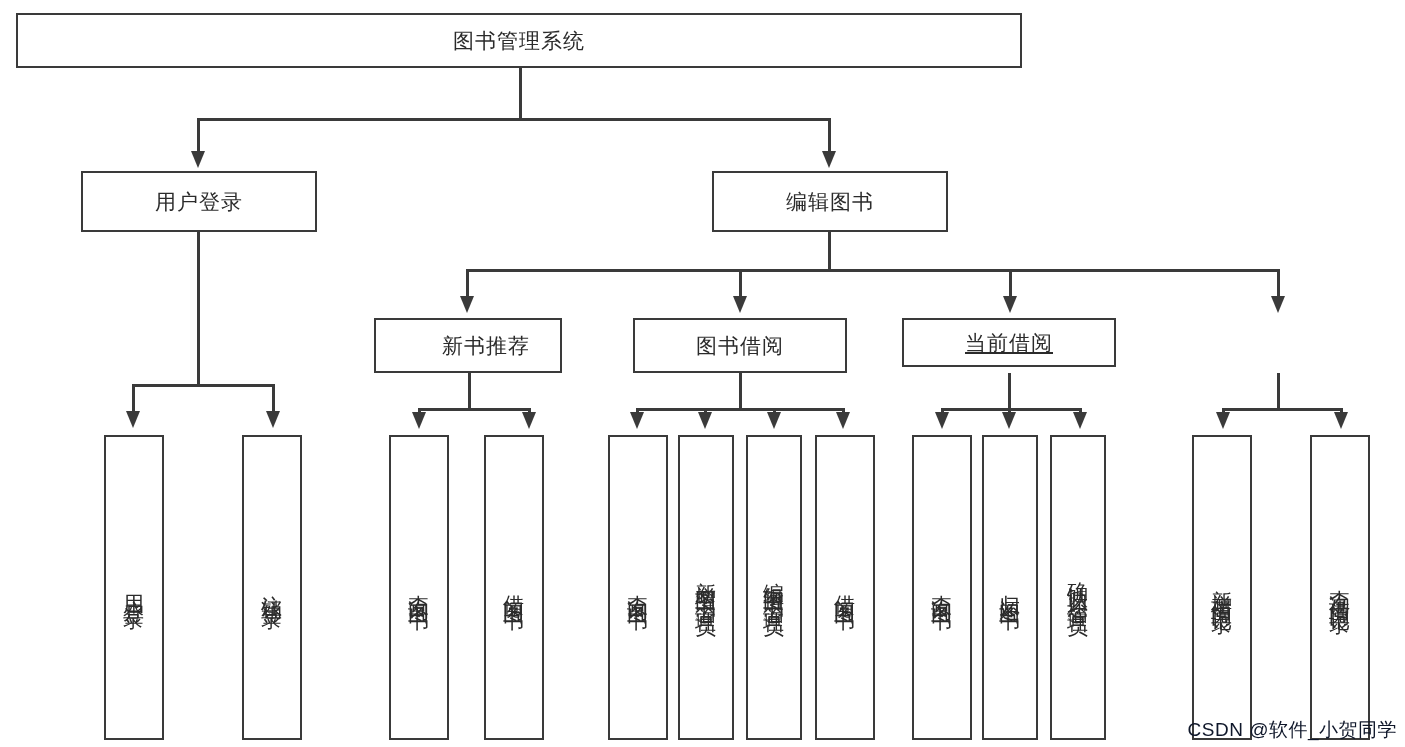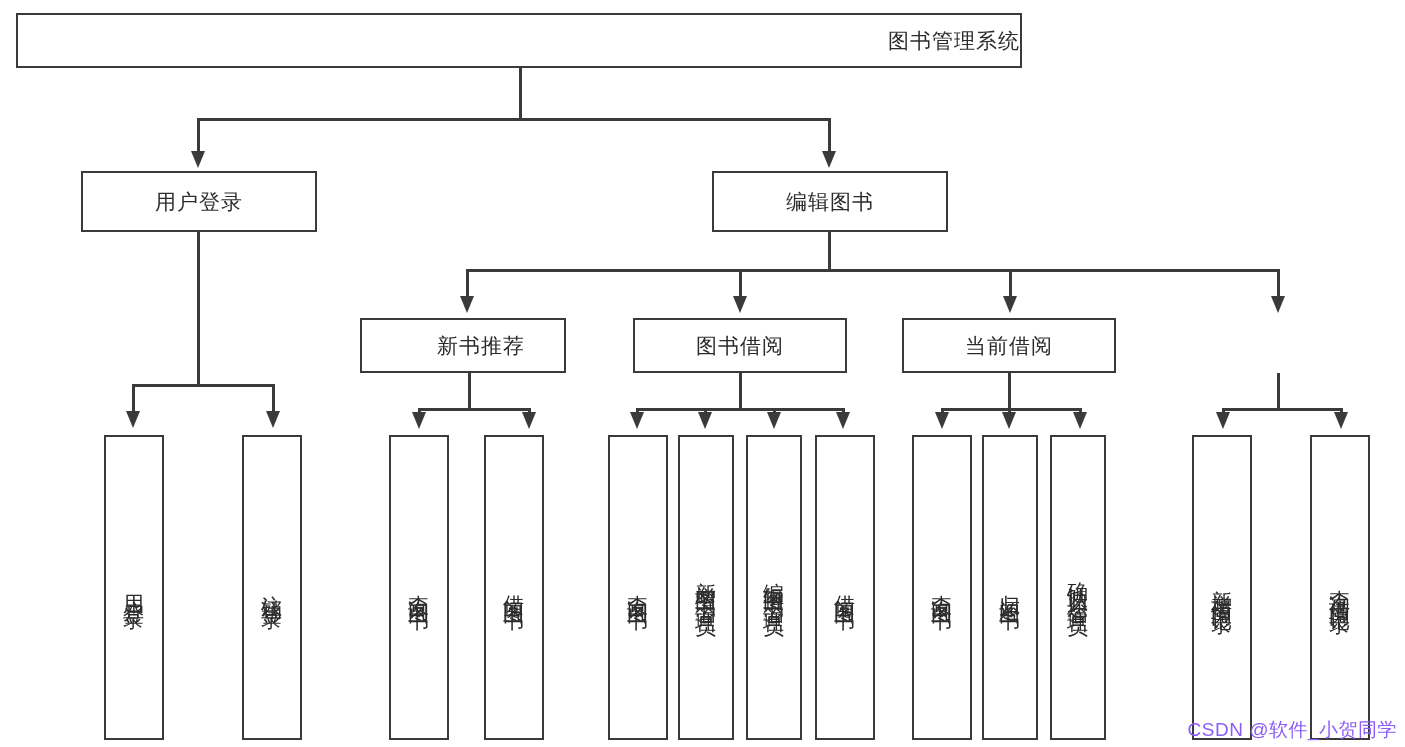--- a/index.html
+++ b/index.html
@@ -58,32 +58,32 @@
     height: 0;
     border-left: 7px solid transparent;
     border-right: 7px solid transparent;
     border-top: 17px solid #3a3a3a;
   }
   #watermark {
     position: absolute;
     right: 8px;
     bottom: 4px;
     font-size: 19px;
-    color: #8b5cf6;
+    color: #0f172a;
     letter-spacing: 0.5px;
     white-space: nowrap;
     pointer-events: none;
   }
 </style>
 </head>
 <body>
 
 <div id="canvas">
 
-  <div class="node node-h" style="left:16px; top:13px; width:1006px; height:55px;justify-content:flex-end;">
+  <div class="node node-h" style="left:16px; top:13px; width:1006px; height:55px;">
     <span>图书管理系统</span>
   </div>
 
   <div class="edge edge-v" style="left:519px; top:68px; width:2.5px; height:52px;"></div>
 
   <div class="edge edge-h" style="left:197px; top:118px; width:634px; height:2.5px;"></div>
 
   <div class="edge edge-v" style="left:197px; top:118px; width:2.5px; height:35px;"></div>
   <div class="arrow" style="left:191px; top:151px;"></div>
 
@@ -113,27 +113,27 @@
 
   <div class="edge edge-v" style="left:739px; top:269px; width:2.5px; height:29px;"></div>
   <div class="arrow" style="left:733px; top:296px;"></div>
 
   <div class="edge edge-v" style="left:1009px; top:269px; width:2.5px; height:29px;"></div>
   <div class="arrow" style="left:1003px; top:296px;"></div>
 
   <div class="edge edge-v" style="left:1277px; top:269px; width:2.5px; height:29px;"></div>
   <div class="arrow" style="left:1271px; top:296px;"></div>
 
-  <div class="node node-h" style="left:360px; top:318px; width:206px; height:55px;padding-left:36px;">
+  <div class="node node-h" style="left:374px; top:318px; width:188px; height:55px;padding-left:36px;">
     <span>新书推荐</span>
   </div>
   <div class="node node-h" style="left:633px; top:318px; width:214px; height:55px;">
     <span>图书借阅</span>
   </div>
-  <div class="node node-h" style="left:902px; top:318px; width:214px; height:55px;">
+  <div class="node node-h" style="left:902px; top:318px; width:214px; height:49px;text-decoration:underline;">
     <span>当前借阅</span>
   </div>
 
   <div class="edge edge-v" style="left:468px; top:373px; width:2.5px; height:37px;"></div>
   <div class="edge edge-h" style="left:418px; top:408px; width:112px; height:2.5px;"></div>
   <div class="edge edge-v" style="left:418px; top:408px; width:2.5px; height:8px;"></div>
   <div class="arrow" style="left:412px; top:412px;"></div>
   <div class="edge edge-v" style="left:528px; top:408px; width:2.5px; height:8px;"></div>
   <div class="arrow" style="left:522px; top:412px;"></div>
 

